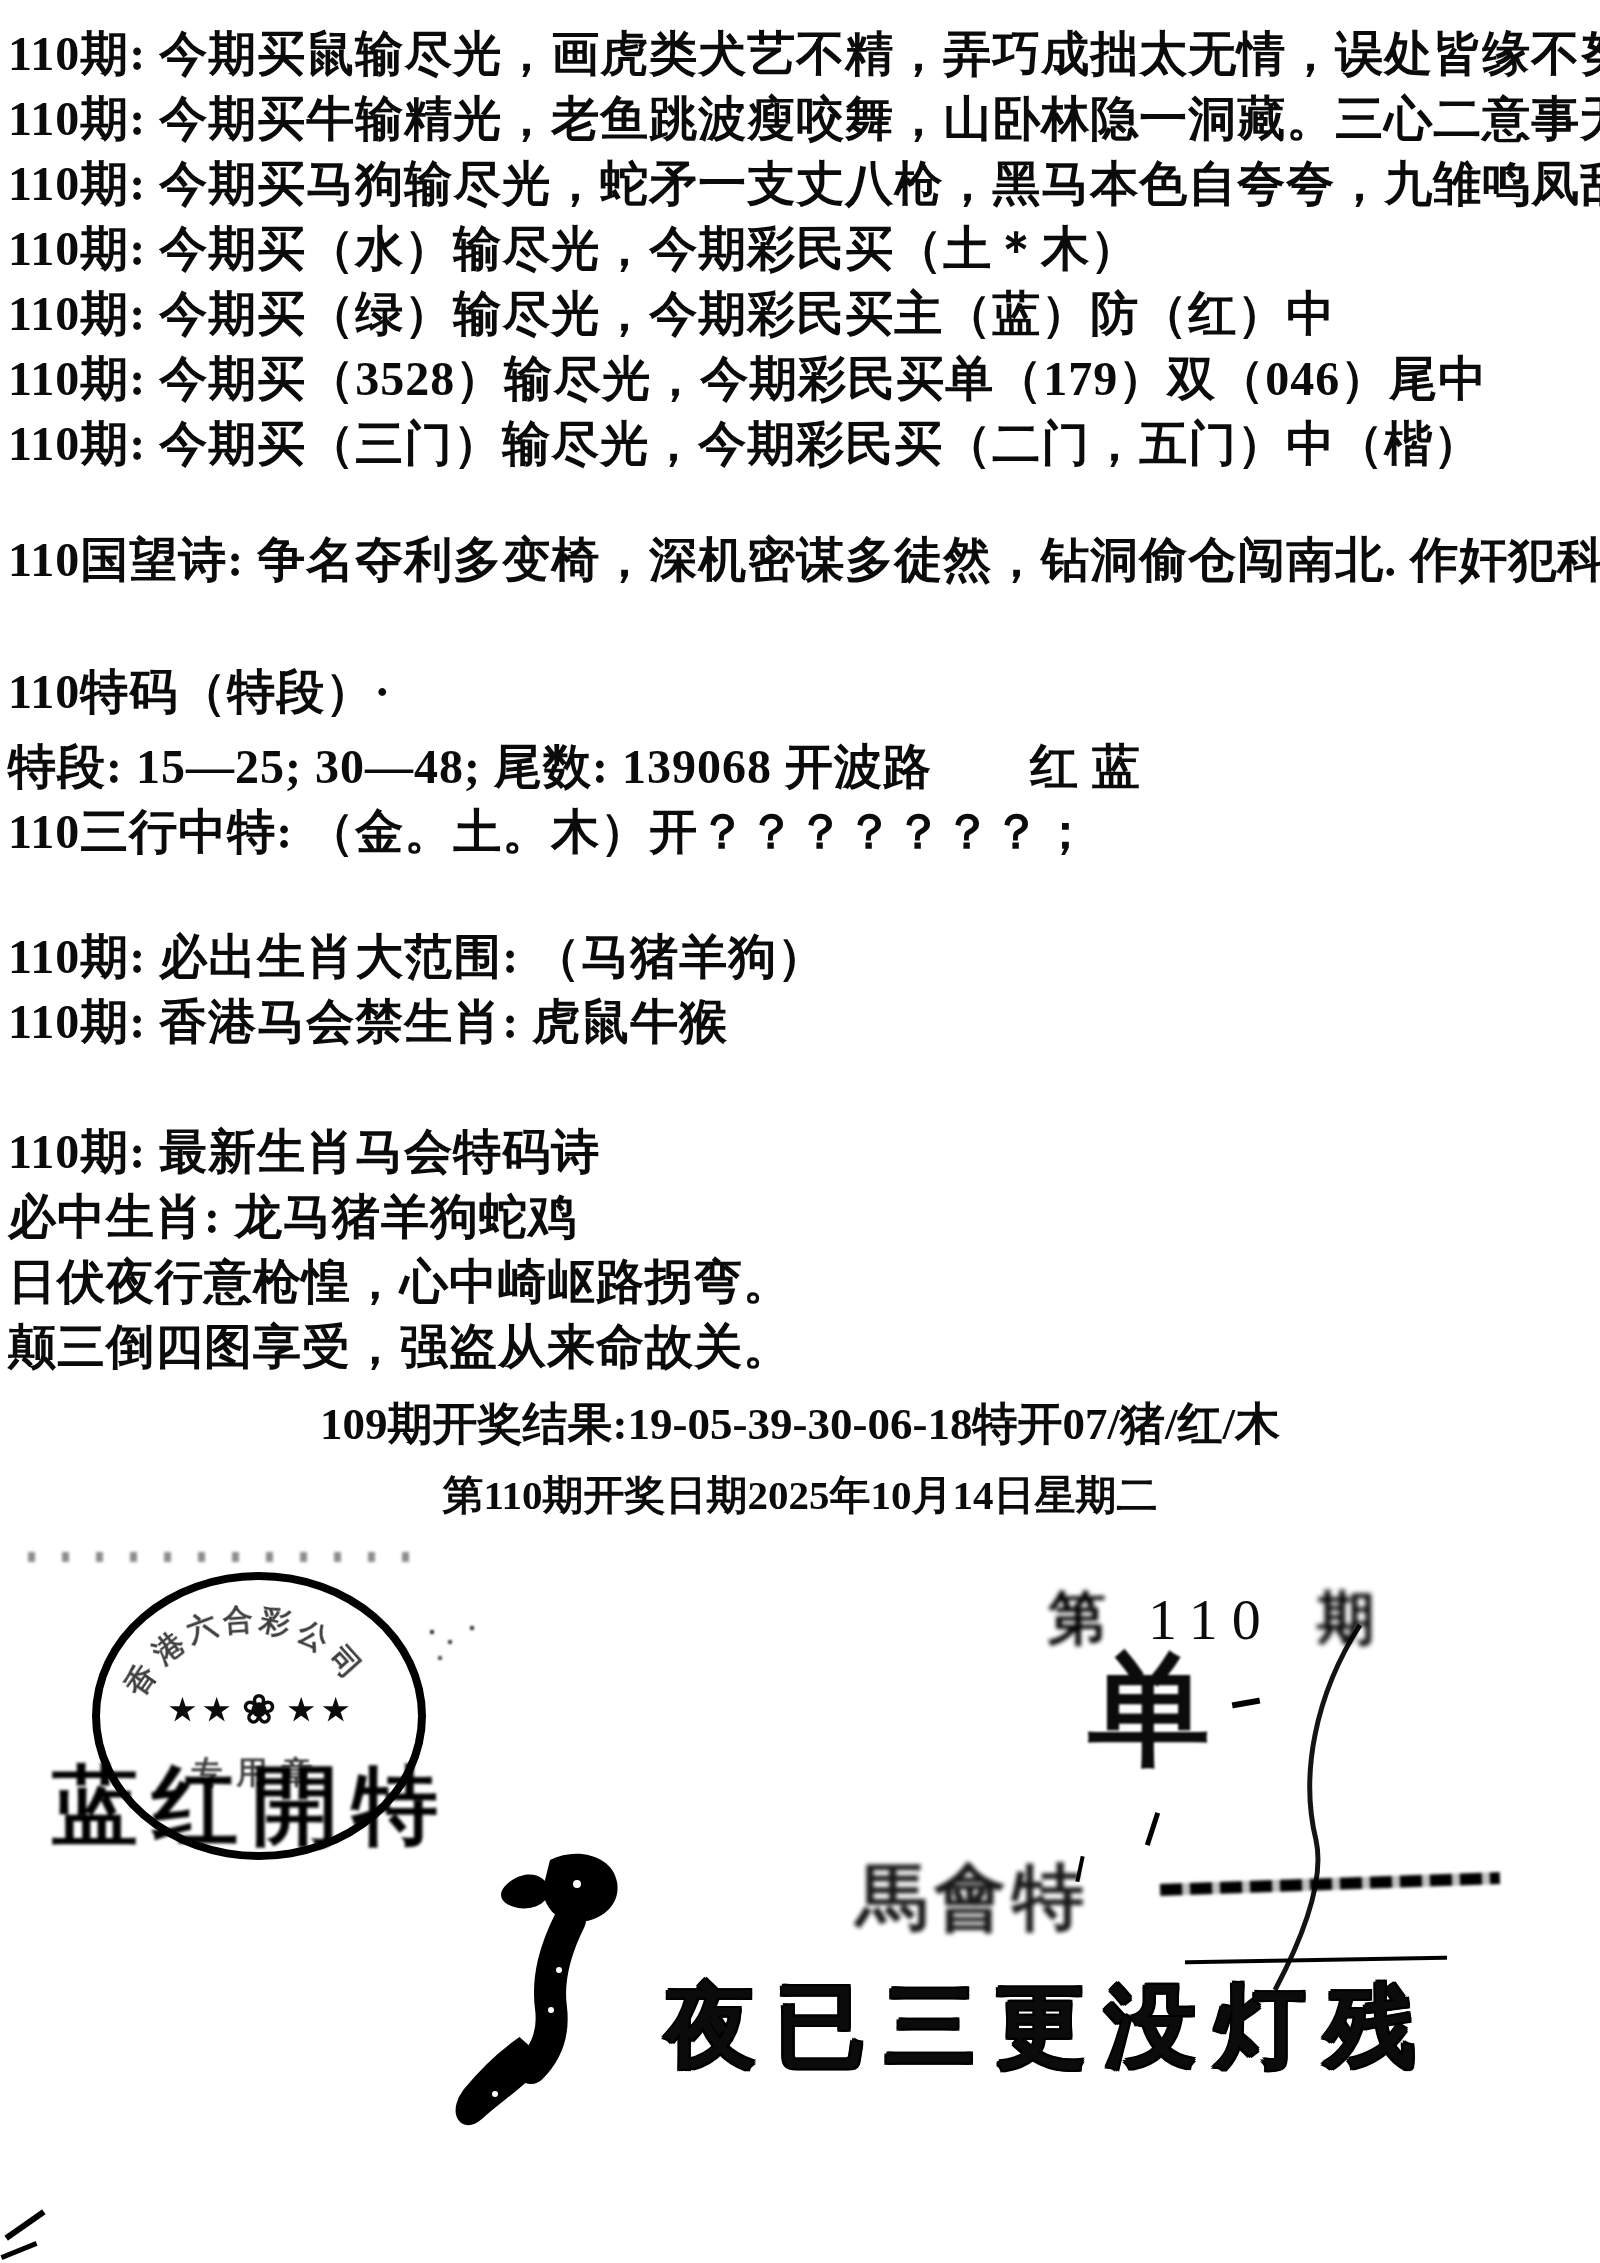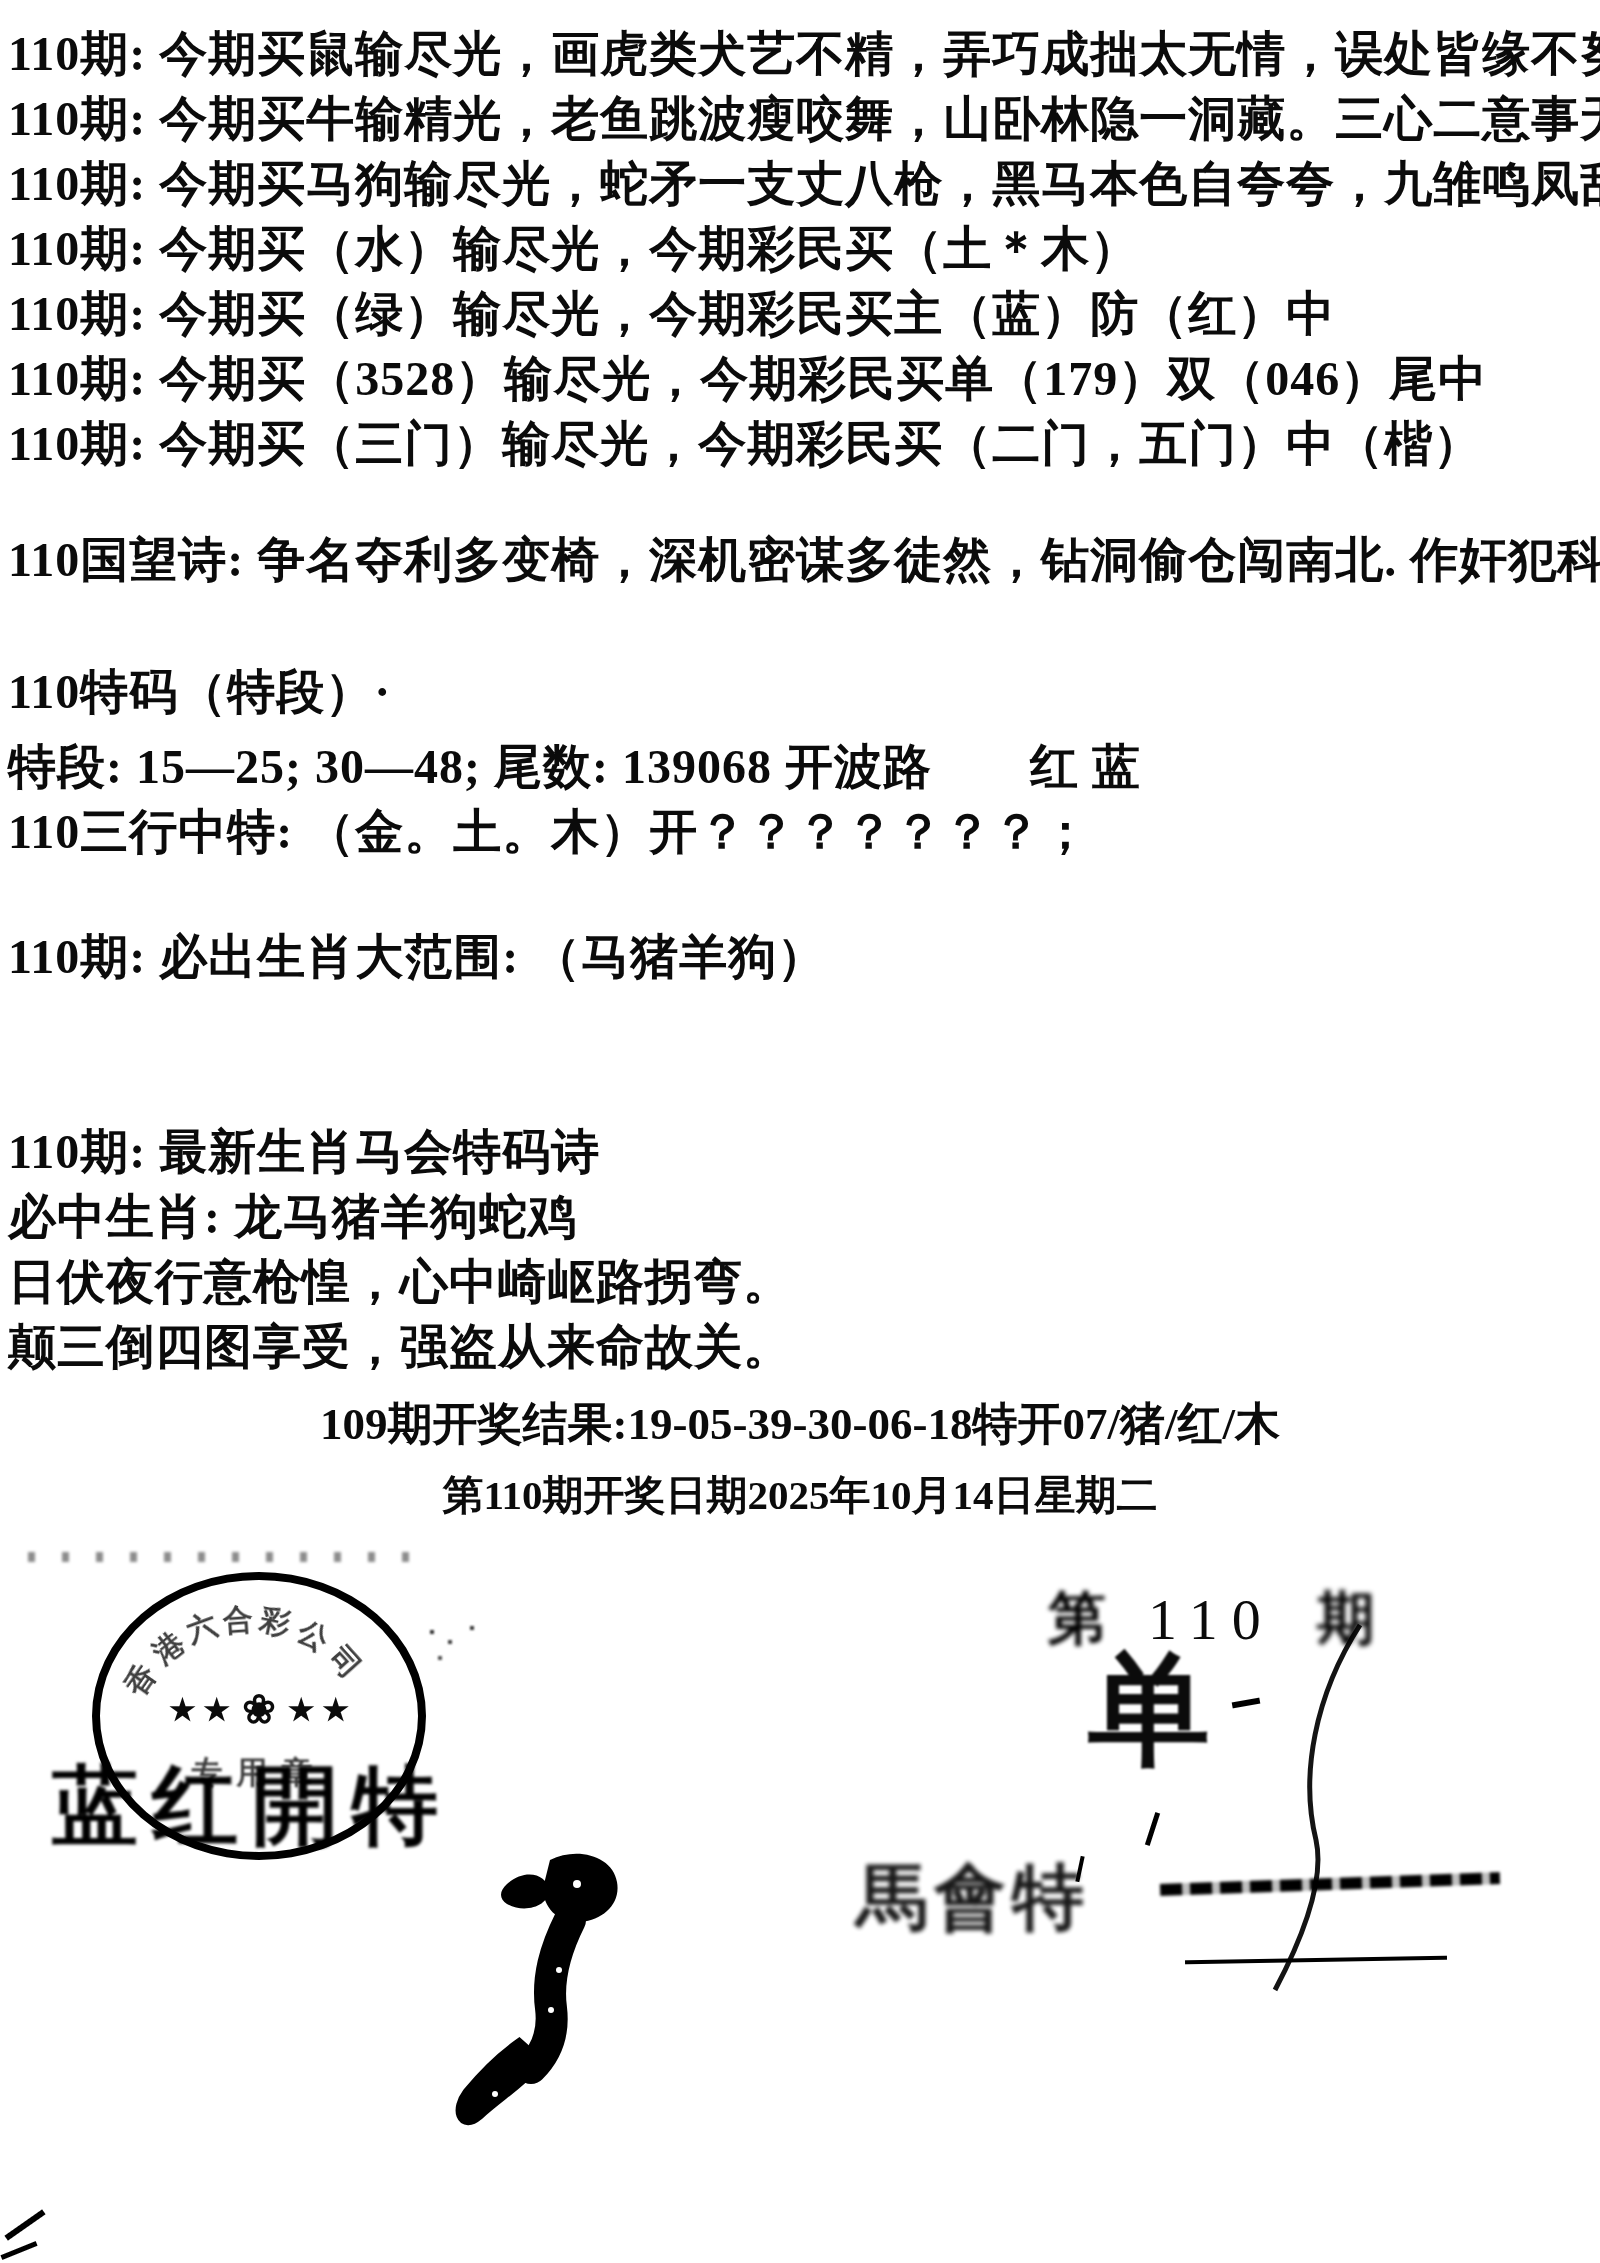--- a/index.html
+++ b/index.html
@@ -84,20 +84,21 @@
   <div class="t" style="top:347px">110期: 今期买（3528）输尽光，今期彩民买单（179）双（046）尾中</div>
   <div class="t" style="top:412px">110期: 今期买（三门）输尽光，今期彩民买（二门，五门）中（楷）</div>
 
   <div class="t" style="top:528px">110国望诗: 争名夺利多变椅，深机密谋多徒然，钻洞偷仓闯南北. 作奸犯科罪滔天。</div>
 
   <div class="t" style="top:660px">110特码（特段）·</div>
   <div class="t" style="top:735px">特段: 15—25; 30—48; 尾数: 139068 开波路　　红 蓝</div>
   <div class="t" style="top:800px">110三行中特: （金。土。木）开？？？？？？？；</div>
 
   <div class="t" style="top:925px">110期: 必出生肖大范围: （马猪羊狗）</div>
+  <div class="t" style="top:990px">110期: 香港马会禁生肖: 虎鼠牛猴</div>
 
   <div class="t" style="top:1120px">110期: 最新生肖马会特码诗</div>
   <div class="t" style="top:1250px">日伏夜行意枪惶，心中崎岖路拐弯。</div>
   <div class="t" style="top:1185px">必中生肖: 龙马猪羊狗蛇鸡</div>
   <div class="t" style="top:1315px">颠三倒四图享受，强盗从来命故关。</div>
 
   <div class="ctr" style="top:1394px;font-size:45px">109期开奖结果:19-05-39-30-06-18特开07/猪/红/木</div>
   <div class="ctr" style="top:1468px;font-size:41px">第110期开奖日期2025年10月14日星期二</div>
 
   <div class="remnant"></div>
@@ -145,17 +146,18 @@
     <path d="M115 70 C100 100 92 128 96 158 C99 182 92 202 76 218" stroke="#000" stroke-width="32" fill="none" stroke-linecap="round"></path>
     <path d="M82 212 C62 234 44 244 22 264 C8 276 2 260 14 244 C32 222 50 206 64 196 Z" fill="#000" stroke="#000" stroke-width="14"></path>
     <circle cx="122" cy="34" r="4" fill="#fff"></circle>
     <circle cx="104" cy="120" r="3" fill="#fff"></circle>
     <circle cx="96" cy="160" r="3" fill="#fff"></circle>
     <circle cx="40" cy="244" r="3" fill="#fff"></circle>
   </svg>
 
   <div class="mark" style="left:1185px;top:1958px;width:262px;height:4px;transform:rotate(-1deg)"></div>
 
+  <div class="heavy" style="left:665px;top:1966px;letter-spacing:20px">夜已三更没灯残</div>
 
   <div class="mark" style="left:2px;top:2222px;width:46px;height:6px;transform:rotate(-35deg)"></div>
   <div class="mark" style="left:0px;top:2248px;width:38px;height:5px;transform:rotate(-22deg)"></div>
 
 </div>
 
 </body></html>

